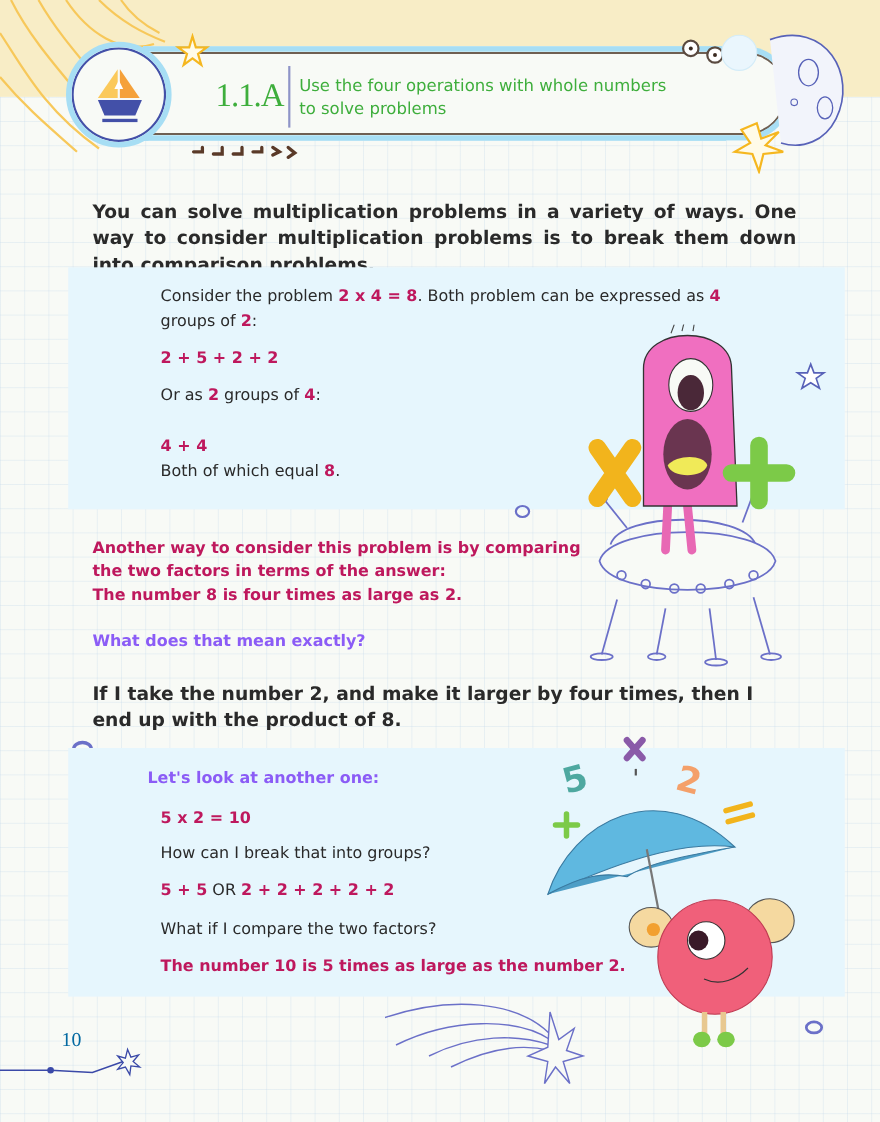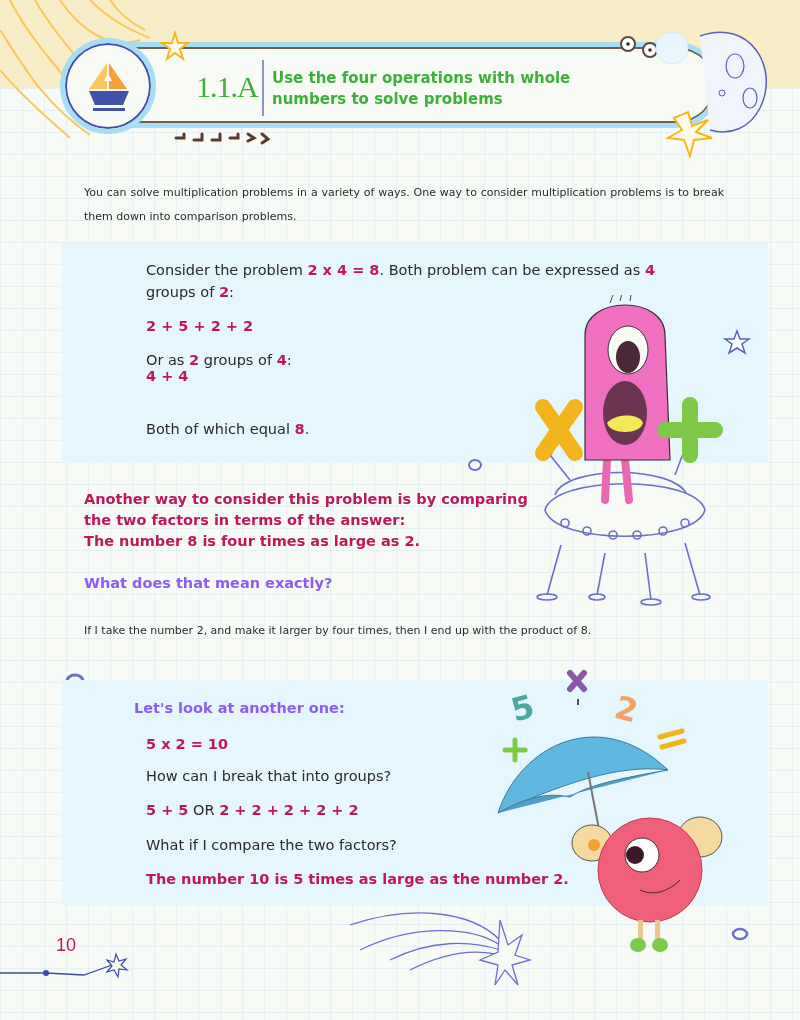--- a/index.html
+++ b/index.html
@@ -45,34 +45,34 @@
     position: absolute; left: 196px; top: 70px;
     font-family: Liberation Serif, serif;
     font-size: 30px; color: #3eae3c; letter-spacing: -1px;
   }
   .header-divider {
     position: absolute; left: 262px; top: 60px; width: 2px; height: 56px;
     background: #8e94c7;
   }
   .section-title {
     position: absolute; left: 272px; top: 68px; width: 340px;
-    font-family: "DejaVu Sans", sans-serif; font-weight: bold;
+    font-family: "DejaVu Sans", sans-serif; font-weight: normal;
     font-size: 15px; line-height: 21px; color: #3eae3c;
   }
-  .p { position: absolute; font-size: 11px; line-height: 24px; color: #2a2a2a; }
+  .p { position: absolute; font-size: 17px; line-height: 24px; color: #2a2a2a; font-weight: bold; }
   .intro { left: 84px; top: 181px; width: 640px; text-align: justify; }
   .panel { position: absolute; background: #e6f6fd; }
   .panel1 { left: 62px; top: 243px; width: 706px; height: 220px; }
   .panel2 { left: 62px; top: 680px; width: 706px; height: 226px; }
   .line { position: absolute; font-size: 14.5px; color: #2a2a2a; white-space: nowrap; }
   .bold { font-weight: bold; color: #be185d; }
   .green { color: #8b5cf6; font-weight: bold; }
   .page-num {
     position: absolute; left: 56px; top: 935px;
-    font-family: Liberation Sans, sans-serif; font-size: 18px; color: #be185d;
+    font-family: Liberation Serif, serif; font-size: 18px; color: #0369a1;
   }
 </style>
 </head>
 <body>
 
 <div class="top-band"></div>
 <svg class="deco" style="left:0;top:0" width="200" height="140">
   <g fill="none" stroke="#f7c85a" stroke-width="2">
     <path d="M10 0 C 30 40, 60 70, 100 120"></path>
     <path d="M35 0 C 55 35, 80 60, 120 110"></path>
@@ -137,21 +137,21 @@
 <div class="line" style="left:146px;top:262px">
   <span>Consider the problem </span><span class="bold">2 x 4 = 8</span><span>. Both problem can be expressed as </span><span class="bold">4</span>
 </div>
 <div class="line" style="left:146px;top:284px">
   <span>groups of </span><span class="bold">2</span><span>:</span>
 </div>
 <div class="line bold" style="left:146px;top:318px">2 + 5 + 2 + 2</div>
 <div class="line" style="left:146px;top:352px">
   <span>Or as </span><span class="bold">2</span><span> groups of </span><span class="bold">4</span><span>:</span>
 </div>
-<div class="line bold" style="left:146px;top:368px">4 + 4</div>
+<div class="line bold" style="left:146px;top:398px">4 + 4</div>
 <div class="line" style="left:146px;top:421px">
   <span>Both of which equal </span><span class="bold">8</span><span>.</span>
 </div>
 
 <svg class="deco" style="left:722px;top:328px" width="30" height="30">
   <path d="M15 3 L18 11 L27 11 L20 16 L23 25 L15 20 L7 25 L10 16 L3 11 L12 11 Z" fill="#fff" stroke="#5862b8" stroke-width="1.5"></path>
 </svg>
 
 <svg class="deco" style="left:525px;top:295px" width="200" height="330">
 

